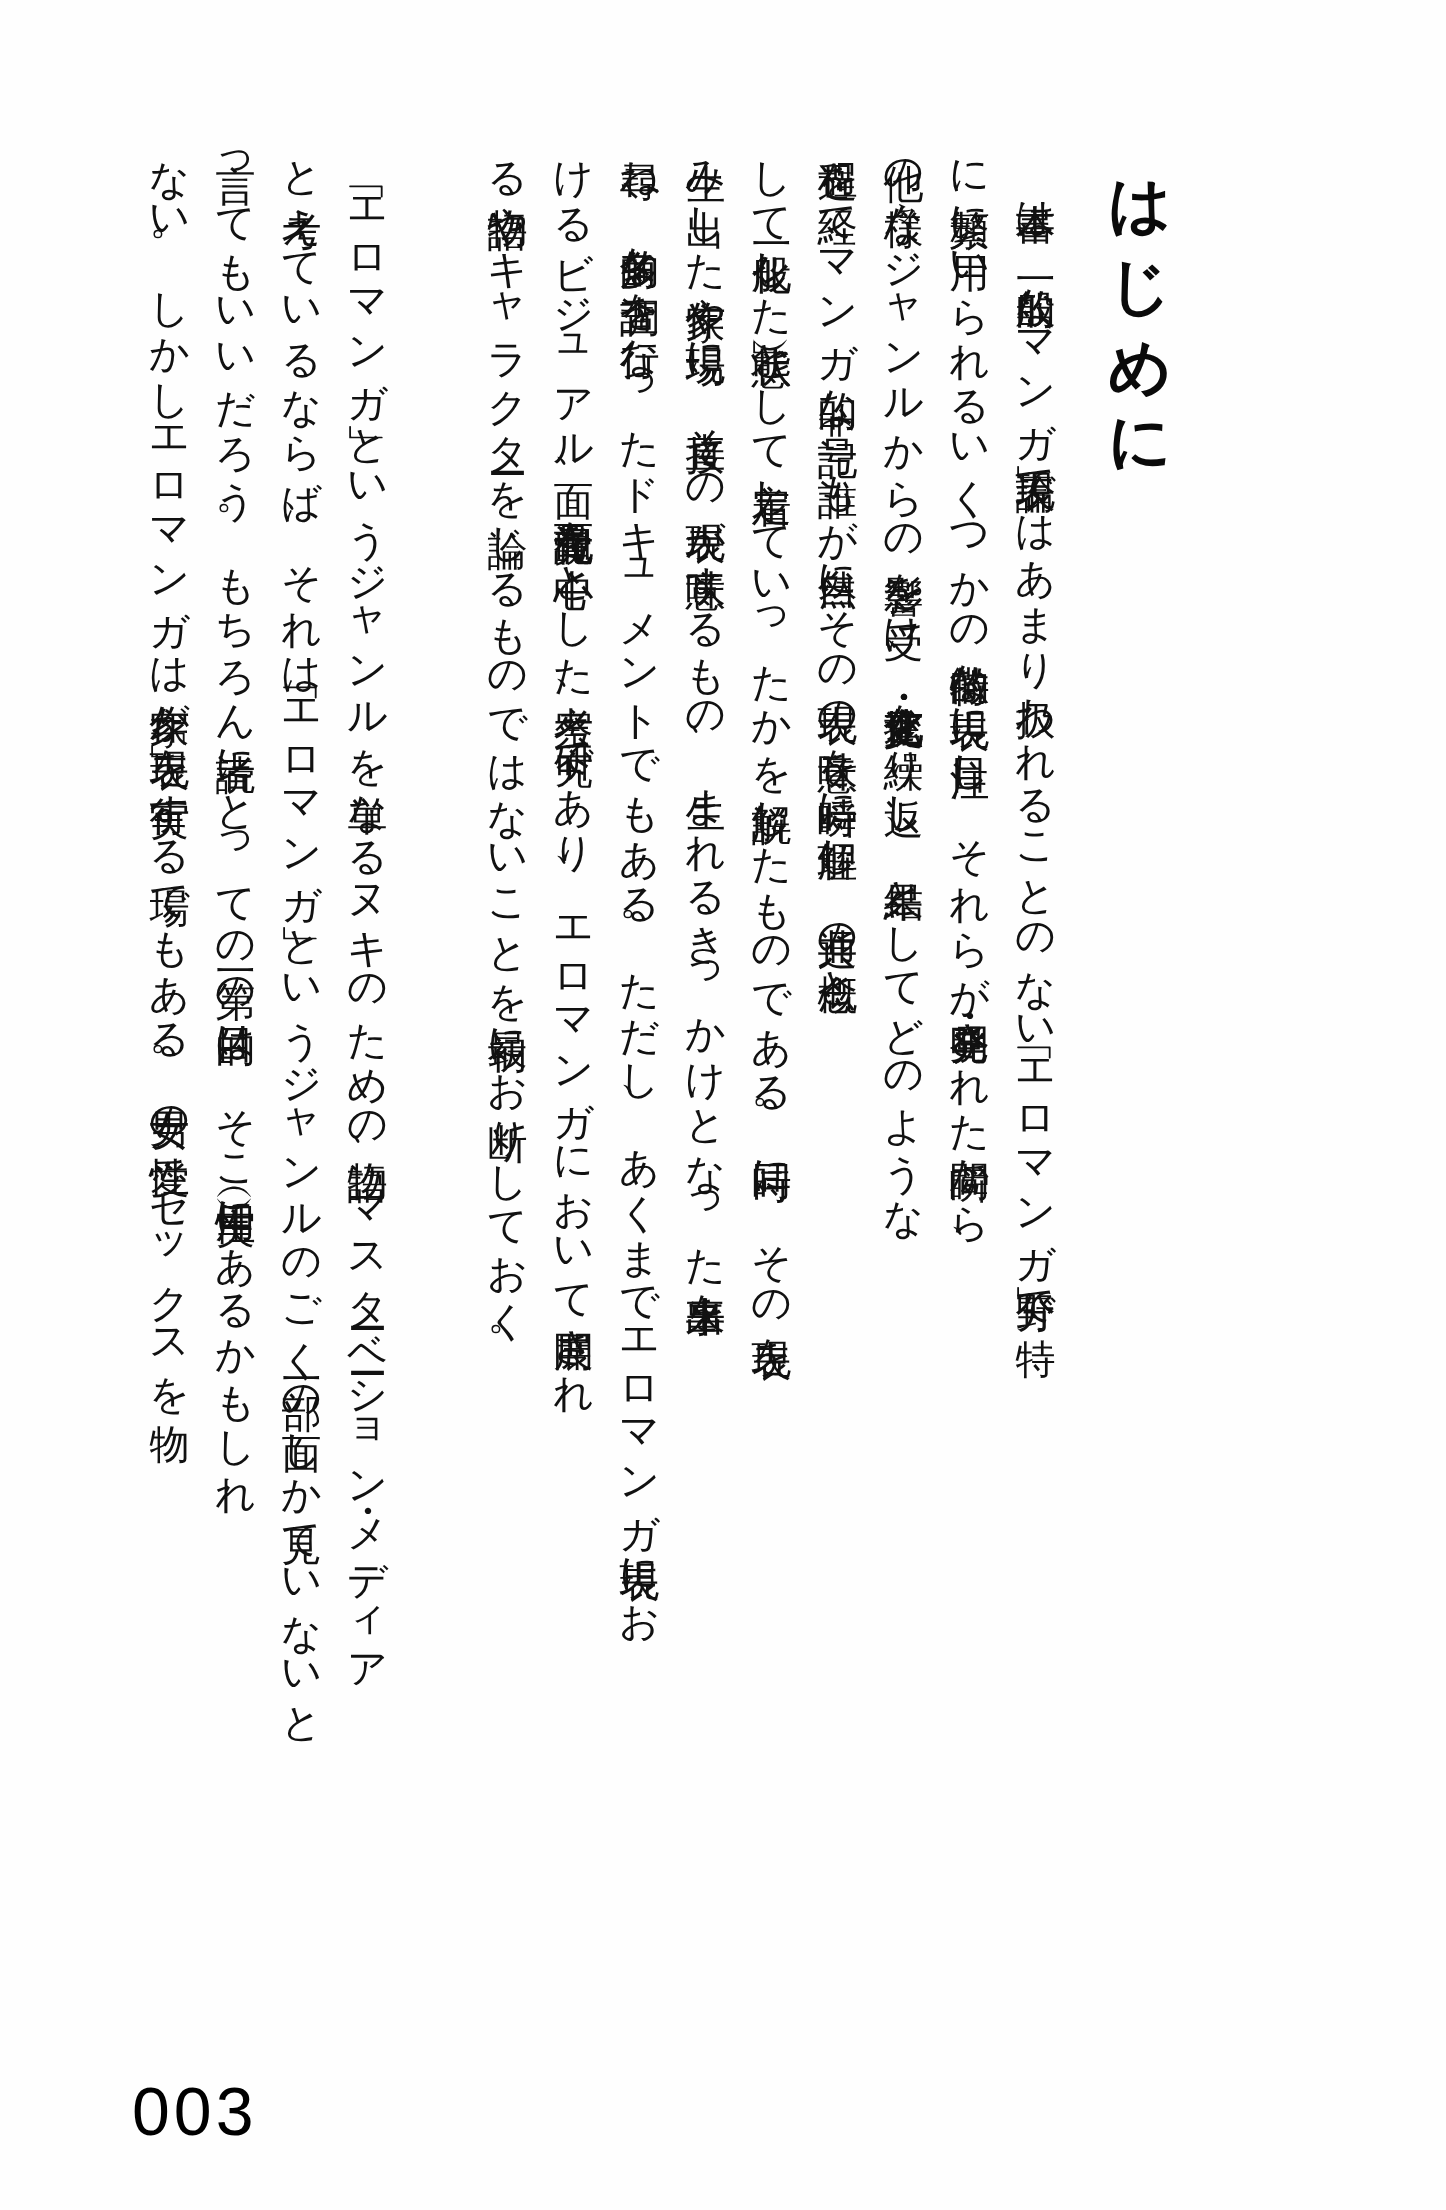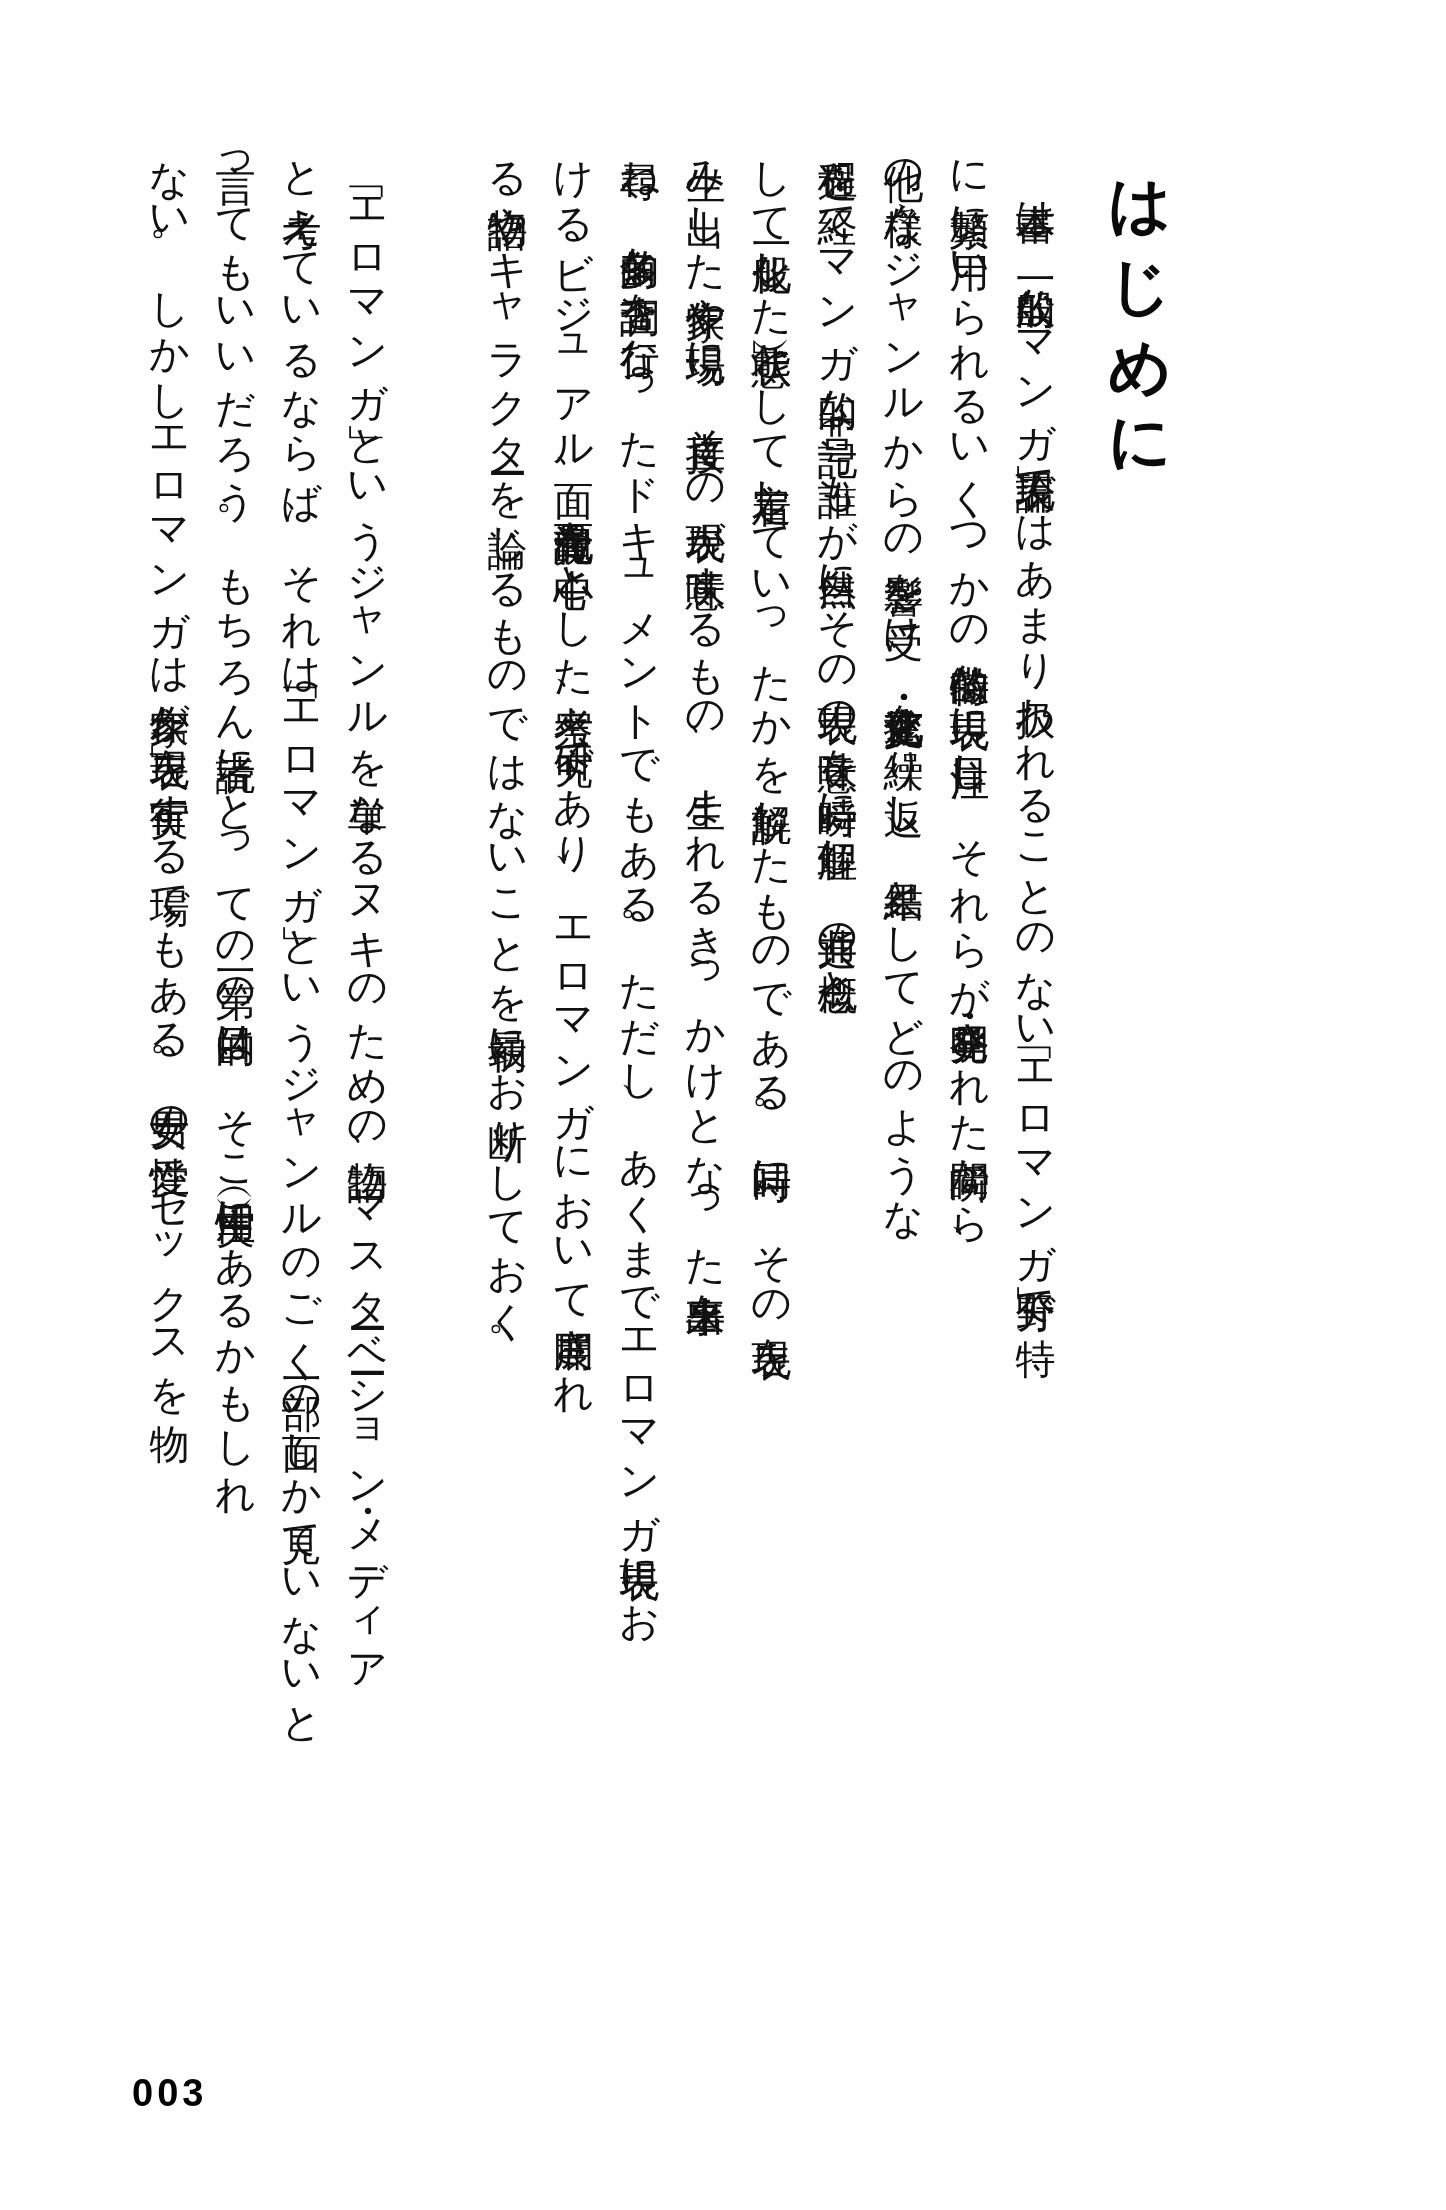--- a/index.html
+++ b/index.html
@@ -46,22 +46,22 @@
   }
   .line {
     display: block;
     white-space: nowrap;
   }
   .page-number {
     position: absolute;
     left: 132px;
     top: 2072px;
     font-family: "Liberation Sans", "DejaVu Sans", sans-serif;
-    font-weight: bold;
-    font-size: 38px;
+    font-weight: normal;
+    font-size: 68px;
     letter-spacing: 4px;
     color: #000000;
   }
 </style>
 </head>
 <body>
 
 <div class="page">
   <h1 class="title">はじめに</h1>
 

